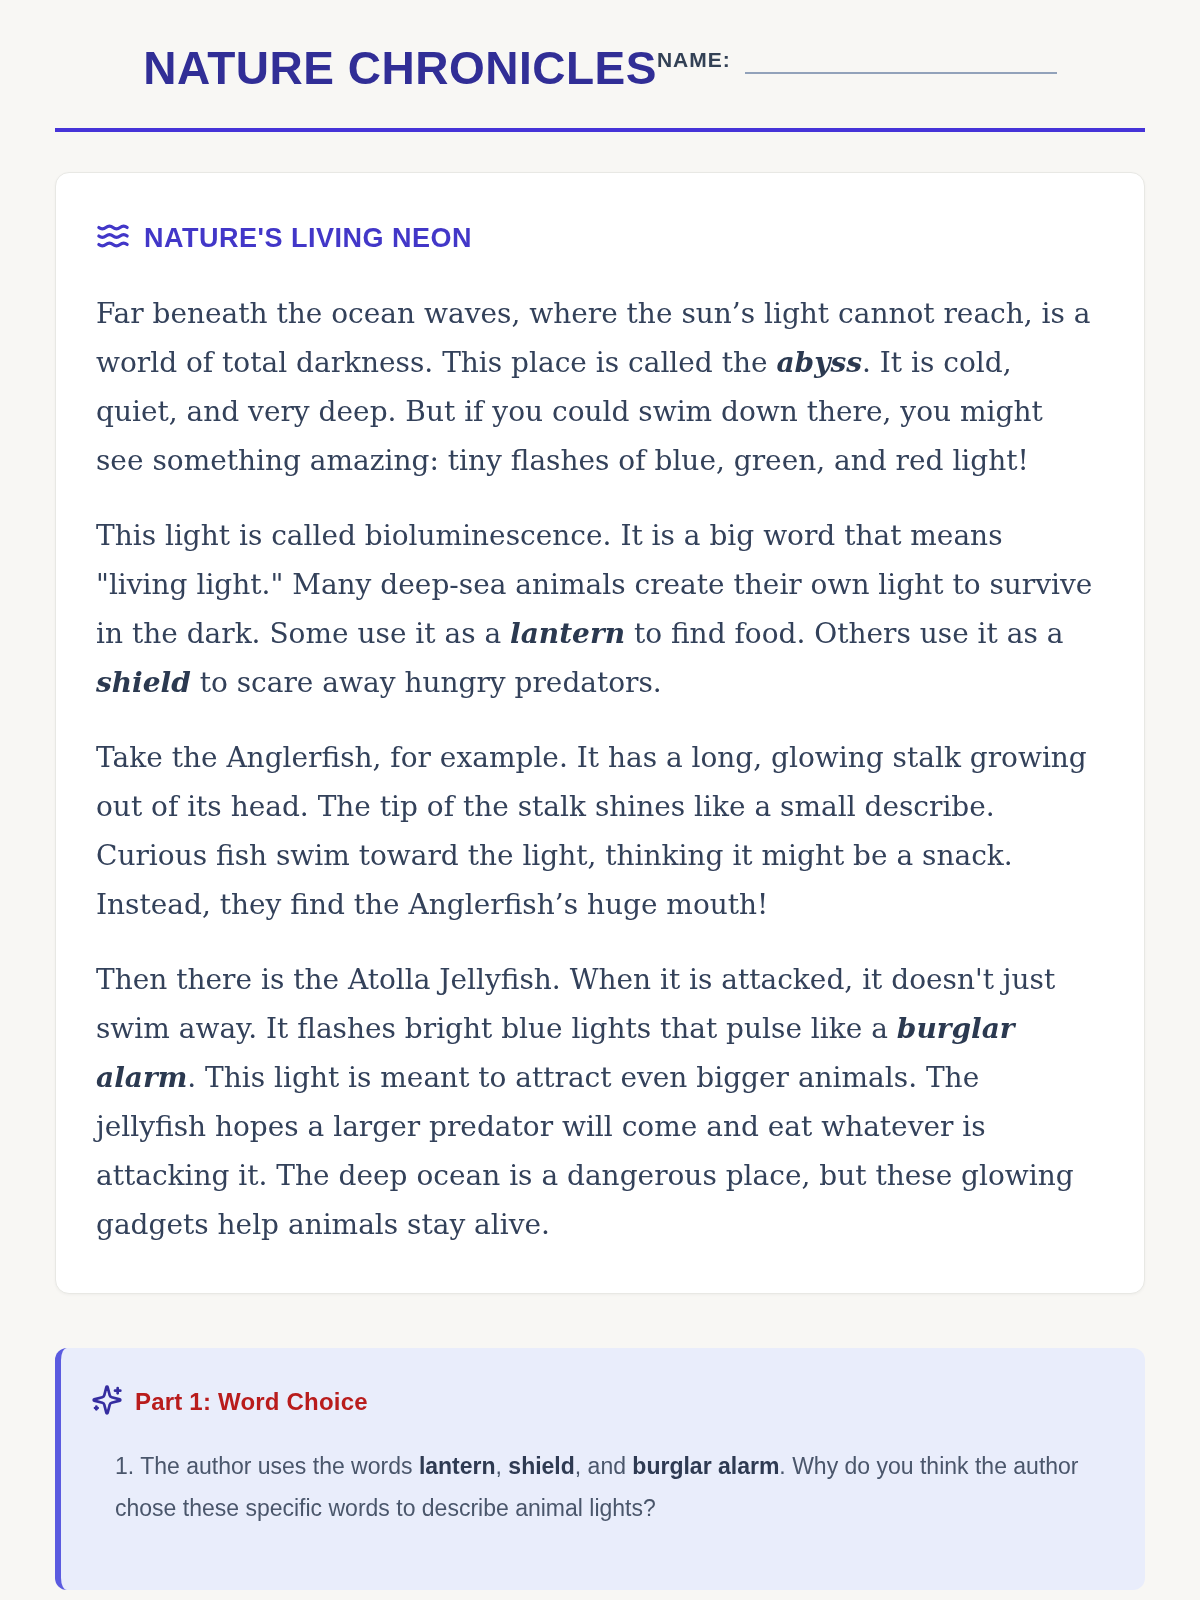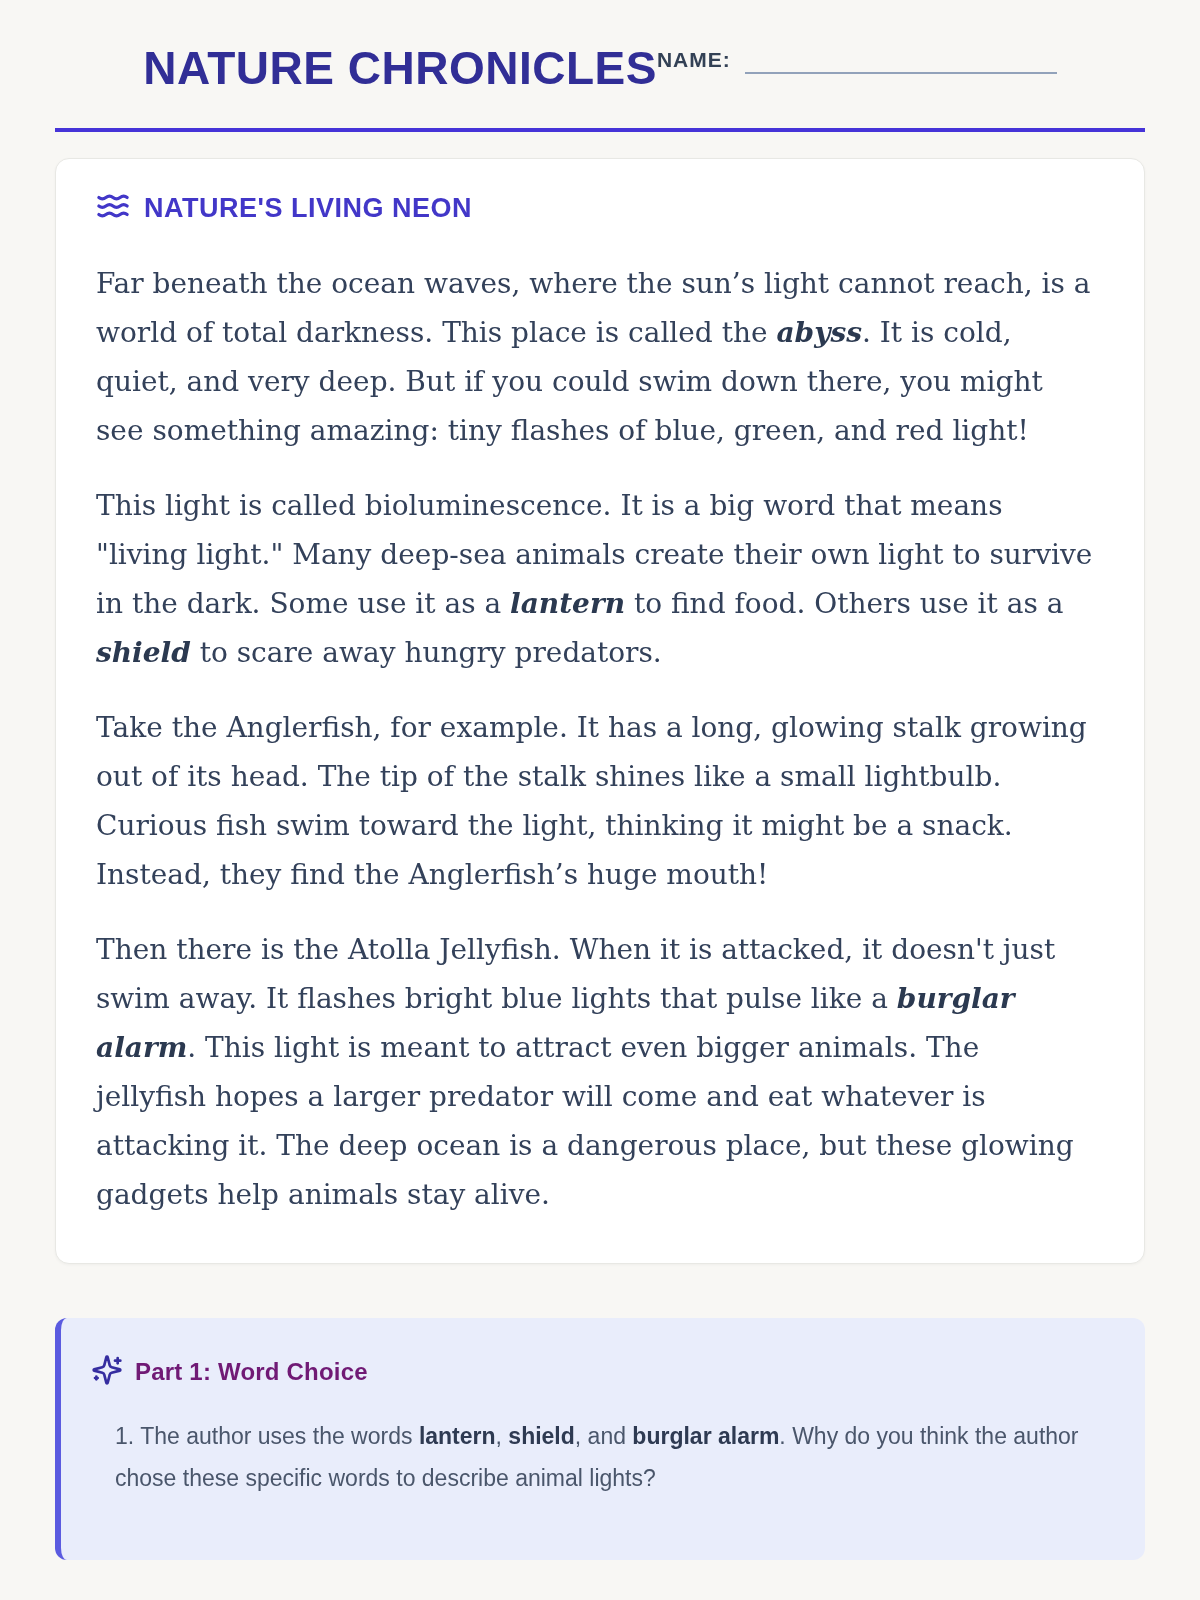--- a/index.html
+++ b/index.html
@@ -45,26 +45,26 @@
   }
   .header-rule {
     margin-top: 28px;
     height: 4px;
     background: #4634d8;
     border: none;
   }
 
   
   .passage-card {
-    margin-top: 26px;
+    margin-top: 40px;
     background: #ffffff;
     border: 1px solid #e8e8e4;
     border-radius: 14px;
     box-shadow: 0 1px 3px rgba(0,0,0,0.04);
-    padding: 30px 50px 44px 40px;
+    padding: 46px 50px 44px 40px;
   }
   .passage-title-row { display: flex; align-items: center; gap: 14px; }
   .passage-title-row svg { flex: 0 0 auto; }
   .passage-title {
     font-size: 27px;
     font-weight: 800;
     letter-spacing: 0.5px;
     color: #4237c8;
   }
   .passage-body { margin-top: 32px; }
@@ -85,21 +85,21 @@
     border-left: 6px solid #5b5be0;
     border-radius: 12px;
     padding: 36px 30px 60px 30px;
   }
   .part-title-row { display: flex; align-items: center; gap: 12px; }
   .part-title-row svg { flex: 0 0 auto; }
   .part-title {
     font-size: 24px;
     font-weight: 800;
     letter-spacing: 0.2px;
-    color: #701a75;
+    color: #b91c1c;
   }
   .question {
     margin-top: 26px;
     font-size: 23px;
     line-height: 1.82;
     color: #4a566b;
     margin-left: 24px;
   }
   .question strong { font-weight: 700; color: #2e3a52; }
 </style>
@@ -129,21 +129,21 @@
           <path d="M2 6c.6.5 1.2 1 2.5 1C7 7 7 5 9.5 5c2.6 0 2.4 2 5 2 2.5 0 2.5-2 5-2 1.3 0 1.9.5 2.5 1"></path>
           <path d="M2 12c.6.5 1.2 1 2.5 1 2.5 0 2.5-2 5-2 2.6 0 2.4 2 5 2 2.5 0 2.5-2 5-2 1.3 0 1.9.5 2.5 1"></path>
           <path d="M2 18c.6.5 1.2 1 2.5 1 2.5 0 2.5-2 5-2 2.6 0 2.4 2 5 2 2.5 0 2.5-2 5-2 1.3 0 1.9.5 2.5 1"></path>
         </svg>
       </span>
       <span class="passage-title">NATURE'S LIVING NEON</span>
     </div>
     <div class="passage-body">
       <p class="passage-para">Far beneath the ocean waves, where the sun’s light cannot reach, is a world of total darkness. This place is called the <strong>abyss</strong>. It is cold, quiet, and very deep. But if you could swim down there, you might see something amazing: tiny flashes of blue, green, and red light!</p>
       <p class="passage-para">This light is called bioluminescence. It is a big word that means "living light." Many deep-sea animals create their own light to survive in the dark. Some use it as a <strong>lantern</strong> to find food. Others use it as a <strong>shield</strong> to scare away hungry predators.</p>
-      <p class="passage-para">Take the Anglerfish, for example. It has a long, glowing stalk growing out of its head. The tip of the stalk shines like a small lightbulb. Curious fish swim toward the light, thinking it might be a snack. Instead, they find the Anglerfish’s huge mouth!</p>
+      <p class="passage-para">Take the Anglerfish, for example. It has a long, glowing stalk growing out of its head. The tip of the stalk shines like a small describe. Curious fish swim toward the light, thinking it might be a snack. Instead, they find the Anglerfish’s huge mouth!</p>
       <p class="passage-para">Then there is the Atolla Jellyfish. When it is attacked, it doesn't just swim away. It flashes bright blue lights that pulse like a <strong>burglar alarm</strong>. This light is meant to attract even bigger animals. The jellyfish hopes a larger predator will come and eat whatever is attacking it. The deep ocean is a dangerous place, but these glowing gadgets help animals stay alive.</p>
     </div>
   </section>
 
   <section class="part-panel">
     <div class="part-title-row">
       <span>
         <svg width="32" height="32" viewBox="0 0 24 24" fill="none" stroke="#352da0" stroke-width="2" stroke-linecap="round" stroke-linejoin="round">
           <path d="M9.937 15.5A2 2 0 0 0 8.5 14.063l-6.135-1.582a.5.5 0 0 1 0-.962L8.5 9.936A2 2 0 0 0 9.937 8.5l1.582-6.135a.5.5 0 0 1 .963 0L14.063 8.5A2 2 0 0 0 15.5 9.937l6.135 1.581a.5.5 0 0 1 0 .964L15.5 14.063a2 2 0 0 0-1.437 1.437l-1.582 6.135a.5.5 0 0 1-.963 0z"></path>
           <path d="M20 3v4"></path>

